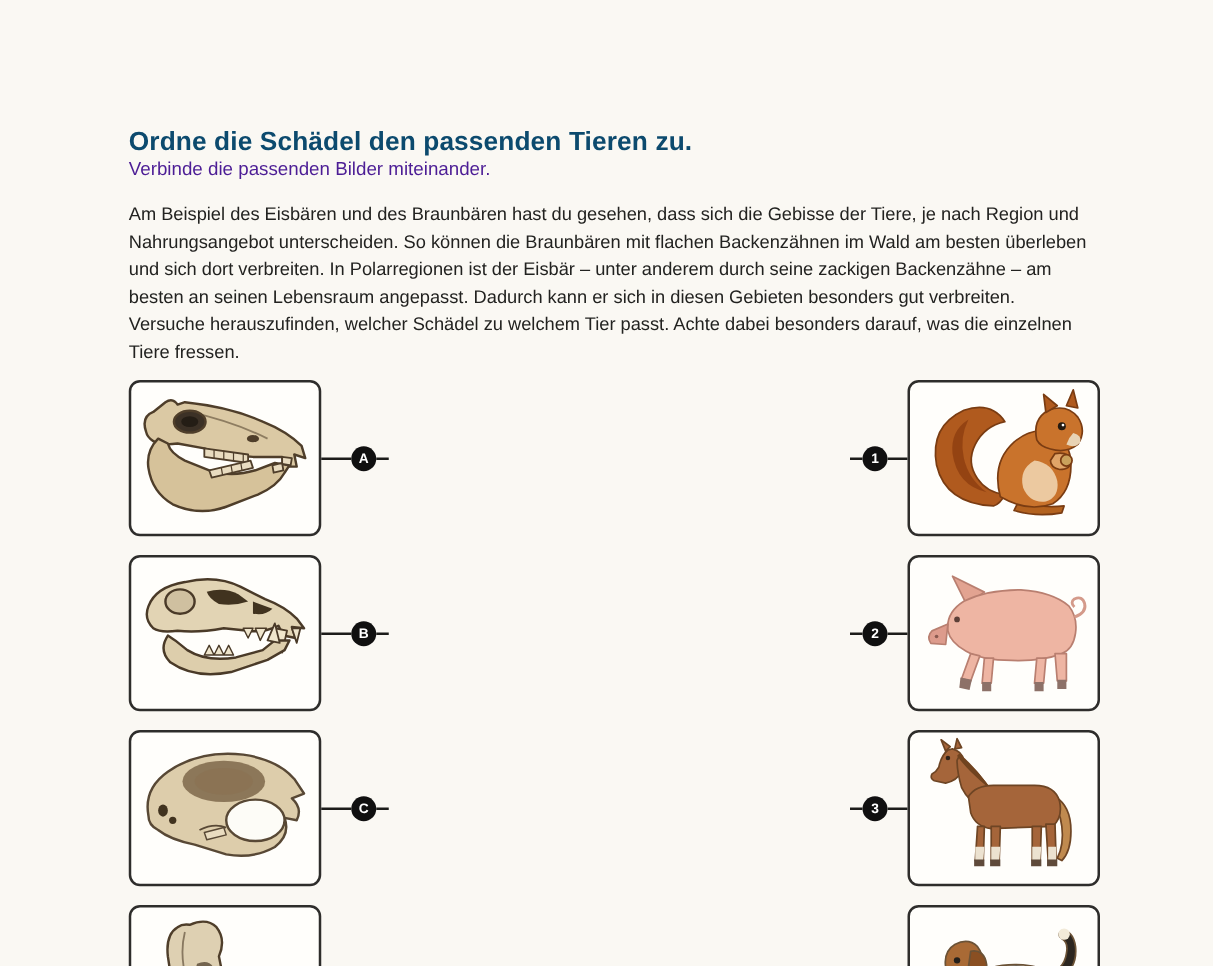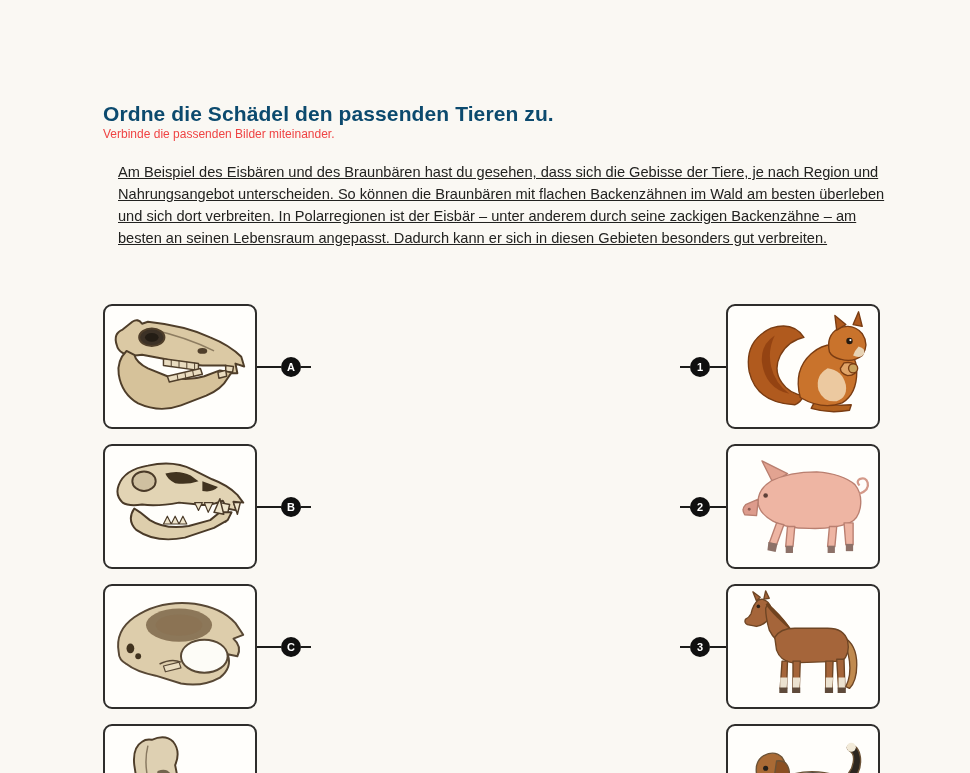--- a/index.html
+++ b/index.html
@@ -8,25 +8,25 @@
     background:#faf8f3;
     font-family:"Liberation Sans", sans-serif;
     color:#212121;
   }
   .page-title{
     position:absolute;left:103px;top:88px;width:800px;
     font-size:21px;font-weight:bold;color:#0c4a6e;letter-spacing:.1px;
   }
   .page-subtitle{
     position:absolute;left:103px;top:127px;width:800px;
-    font-size:12px;color:#ef4444;
+    font-size:15px;color:#4c1d95;
   }
   .intro{
-    position:absolute;left:118px;top:161px;width:779px;
-    font-size:14.6px;line-height:22px;color:#222220;text-decoration:underline;
+    position:absolute;left:103px;top:161px;width:779px;
+    font-size:14.6px;line-height:22px;color:#222220;
   }
   .intro p{margin:0;}
   .match-row{
     position:absolute;left:103px;width:777px;height:125px;
     display:flex;justify-content:space-between;align-items:center;
   }
   .row-a{top:304px}.row-b{top:444px}.row-c{top:584px}.row-d{top:724px}
   .pair{display:flex;align-items:center;}
   .card{
     box-sizing:border-box;width:154px;height:125px;flex:0 0 auto;
@@ -45,20 +45,21 @@
   }
 </style>
 </head>
 <body>
 
 <h1 class="page-title">Ordne die Schädel den passenden Tieren zu.</h1>
 <div class="page-subtitle">Verbinde die passenden Bilder miteinander.</div>
 
 <div class="intro">
   <p>Am Beispiel des Eisbären und des Braunbären hast du gesehen, dass sich die Gebisse der Tiere, je nach Region und Nahrungsangebot unterscheiden. So können die Braunbären mit flachen Backenzähnen im Wald am besten überleben und sich dort verbreiten. In Polarregionen ist der Eisbär – unter anderem durch seine zackigen Backenzähne – am besten an seinen Lebensraum angepasst. Dadurch kann er sich in diesen Gebieten besonders gut verbreiten.</p>
+  <p>Versuche herauszufinden, welcher Schädel zu welchem Tier passt. Achte dabei besonders darauf, was die einzelnen Tiere fressen.</p>
 </div>
 
 <div class="match-row row-a">
   <div class="pair">
     <div class="card">
       <svg viewBox="0 0 146 112" preserveAspectRatio="xMidYMid meet">
         <g stroke="#4f3e2a" stroke-width="2" stroke-linejoin="round">
           <path fill="#dbc9a4" d="M8,34 Q4,22 14,18 L24,10 Q30,6 34,12 L40,10 Q78,14 104,26 Q124,34 136,46 L139,56 L130,53 L132,63 L121,63 L120,55 L96,55 Q70,53 56,48 L34,44 Q20,46 14,42 Q9,39 8,34 Z"></path>
           <path fill="none" stroke-width="1.5" opacity=".55" d="M44,18 Q80,26 108,40"></path>
           <ellipse cx="44" cy="26" rx="13" ry="9" fill="#3c3126"></ellipse>

